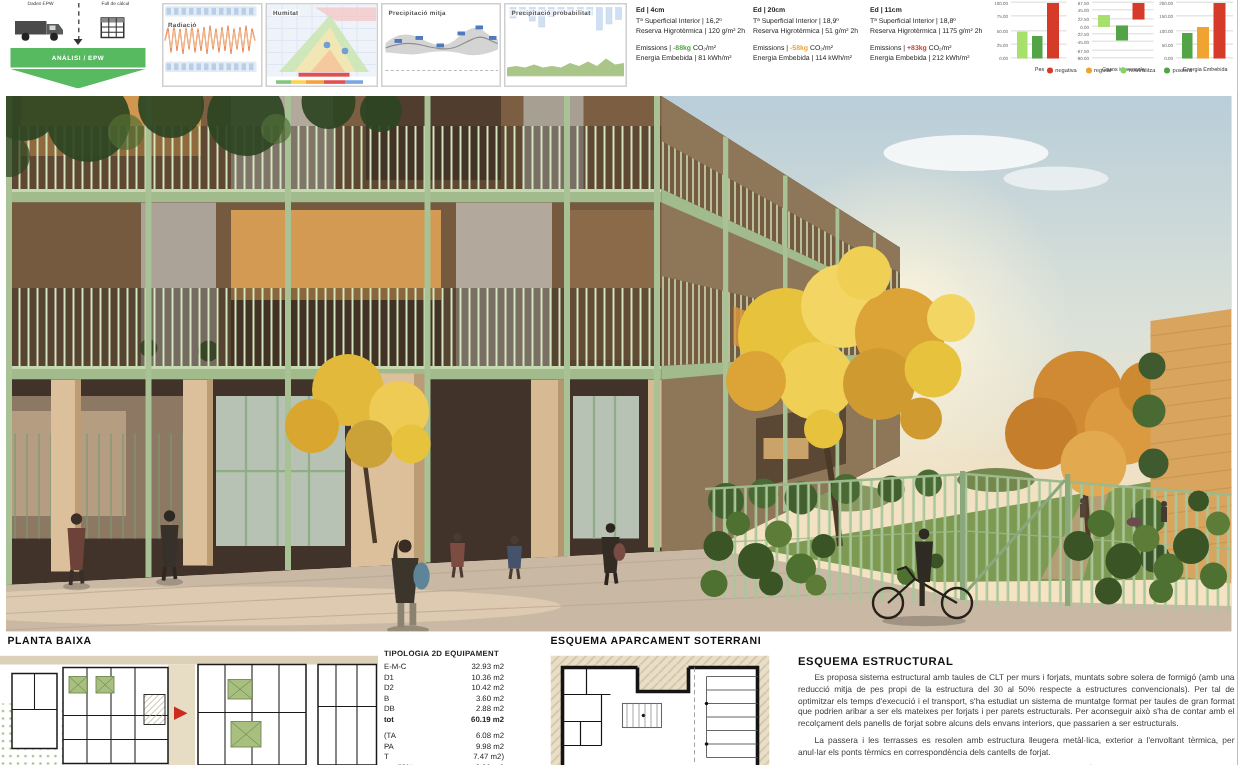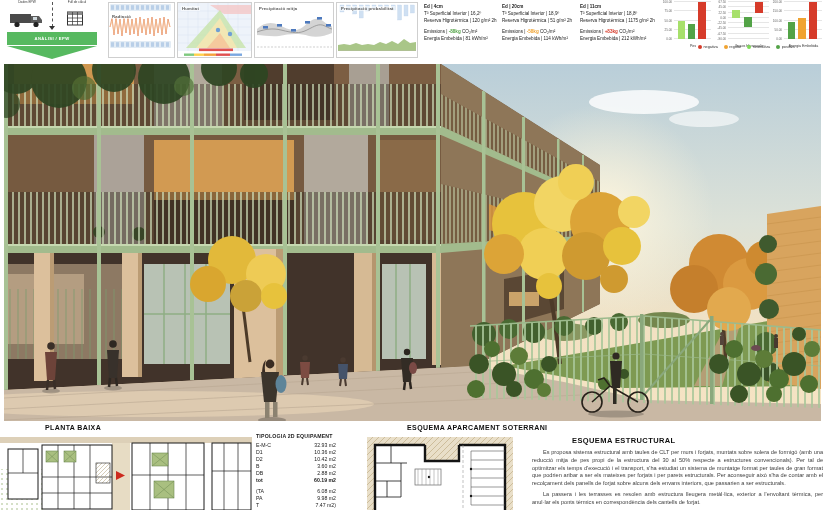--- a/index.html
+++ b/index.html
@@ -44,21 +44,21 @@
   .xlab{position:absolute;left:14px;right:0;bottom:0;text-align:center;font-size:3.6px;color:#333;white-space:nowrap;}
   .legend{position:absolute;left:698px;top:45px;display:flex;gap:6px;align-items:center;font-size:3.8px;color:#333;}
   .litem{display:flex;align-items:center;gap:1.5px;white-space:nowrap;}
   .ldot{width:4px;height:4px;border-radius:50%;display:inline-block;}
 
   
   .hero{position:absolute;left:4px;top:64px;width:817px;height:357px;overflow:hidden;background:#d8cbb5;}
   .hero svg{display:block;}
 
   
-  .sec-title{position:absolute;font-size:7px;font-weight:bold;letter-spacing:.4px;color:#101010;white-space:nowrap;margin-left:40px;}
+  .sec-title{position:absolute;font-size:7px;font-weight:bold;letter-spacing:.4px;color:#101010;white-space:nowrap;}
   .t-planta{left:5px;top:424px;}
   .t-park{left:367px;top:424px;}
   .t-estr{left:532px;top:425px;font-size:7.5px;}
 
   .plan-svg{position:absolute;left:0;top:437px;}
   .park-svg{position:absolute;left:367px;top:437px;}
 
   .area-table{position:absolute;left:256px;top:433px;width:106px;color:#222;}
   .area-title{font-size:5.2px;font-weight:bold;letter-spacing:.2px;margin-bottom:3px;white-space:nowrap;}
   .tgroup{margin-bottom:5px;}

